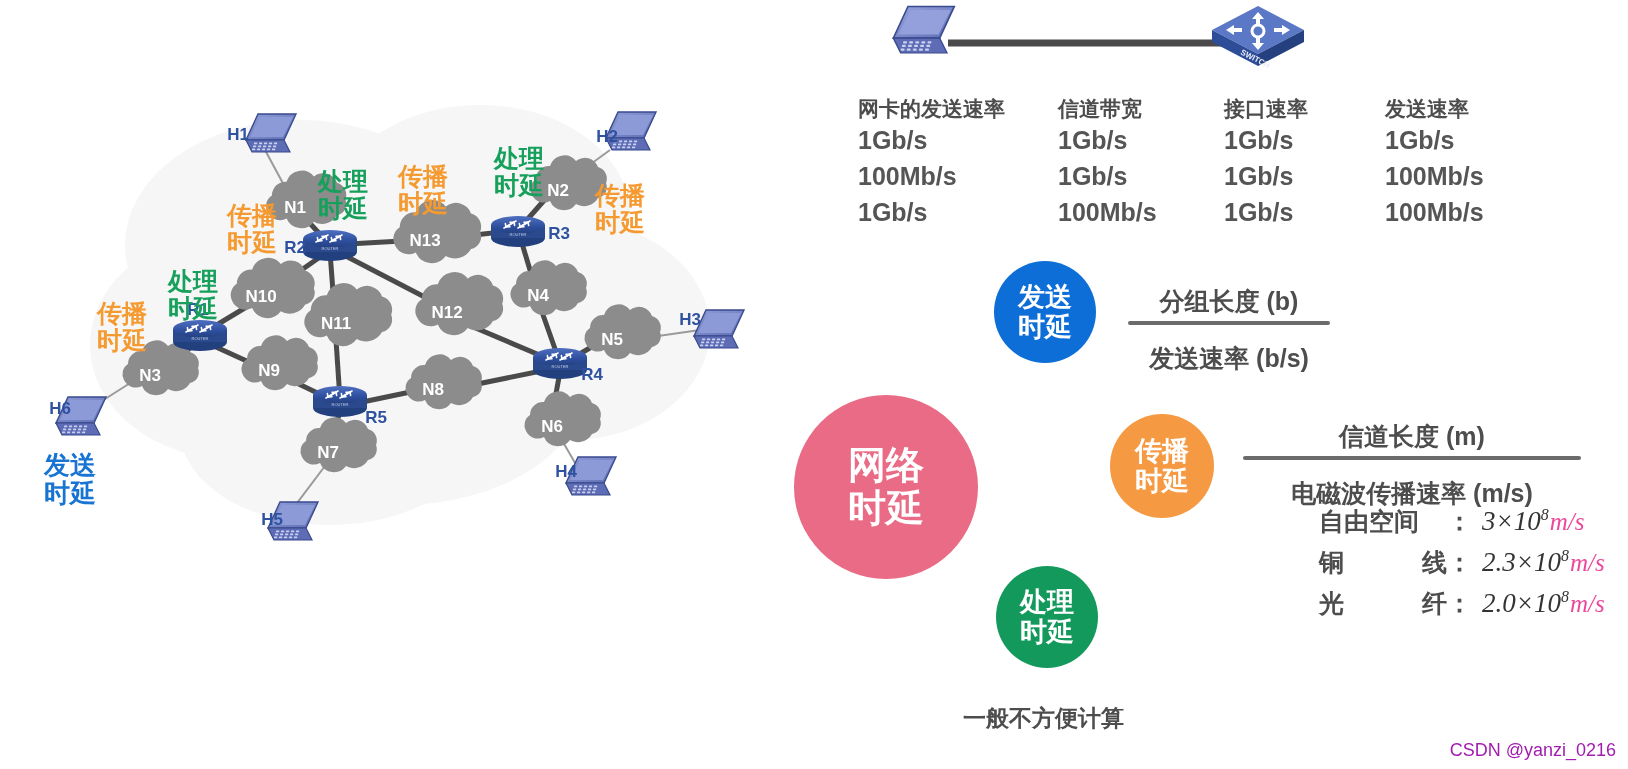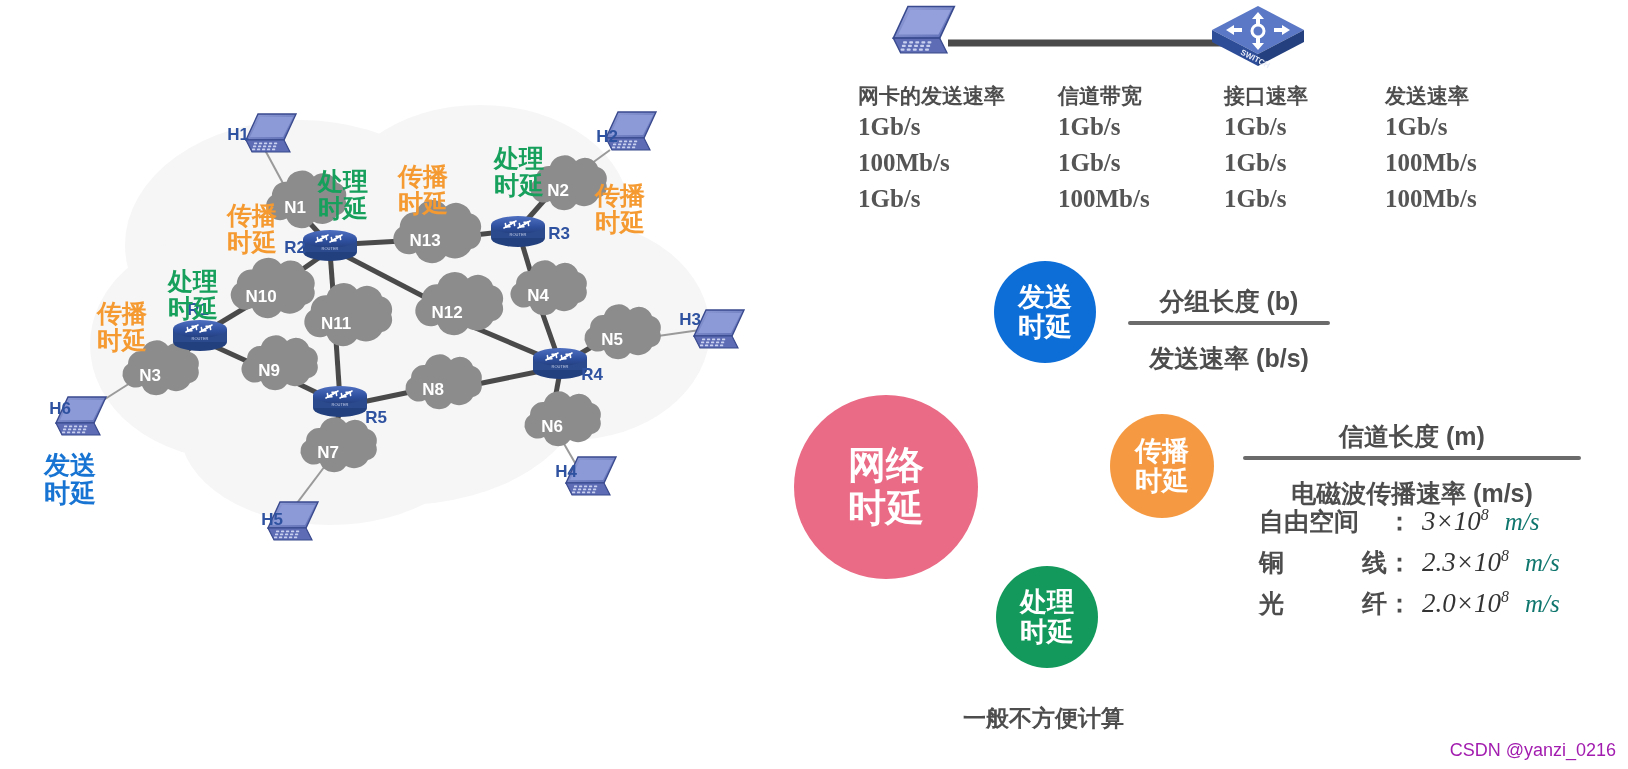--- a/index.html
+++ b/index.html
@@ -59,22 +59,23 @@
   .ann.blue   { color: #1874d2; }
 
   
   #rate-table {
     position: absolute;
     left: 850px; top: 0px;
     width: 778px; height: 225px;
   }
   .rt-col {
     position: absolute;
-    font-family: Liberation Serif, serif;
+    font-family: Liberation Sans, sans-serif;
     color: #5a5a5a;
+    margin-top: 13px;
   }
   .rt-head {
     font-size: 21px;
     font-weight: bold;
     color: #4d4d4d;
     white-space: nowrap;
   }
   .rt-cell {
     font-size: 25px;
     font-weight: bold;
@@ -118,21 +119,21 @@
   }
   .formula .den {
     font-size: 25px;
     padding: 17px 6px 0 6px;
     white-space: nowrap;
   }
 
   
   #speed-list {
     position: absolute;
-    left: 1259px; top: 505px;
+    left: 1319px; top: 505px;
     font-family: "Liberation Sans", "DejaVu Sans", sans-serif;
   }
   .sp-row {
     display: flex;
     align-items: baseline;
     height: 41px;
   }
   .sp-name {
     width: 128px;
     font-size: 25px;
@@ -154,22 +155,22 @@
     font-style: italic;
     font-size: 27px;
     color: #333333;
     white-space: nowrap;
   }
   .sp-val sup { font-size: 16px; }
   .sp-unit {
     font-family: "Liberation Serif", "DejaVu Serif", serif;
     font-style: italic;
     font-size: 25px;
-    color: #0f766e;
-    margin-left: 16px;
+    color: #ec4899;
+    margin-left: 1px;
   }
 
   #note {
     position: absolute;
     left: 963px; top: 703px;
     font-family: "Liberation Sans", "DejaVu Sans", sans-serif;
     font-size: 23px;
     font-weight: bold;
     color: #4d4d4d;
     white-space: nowrap;

